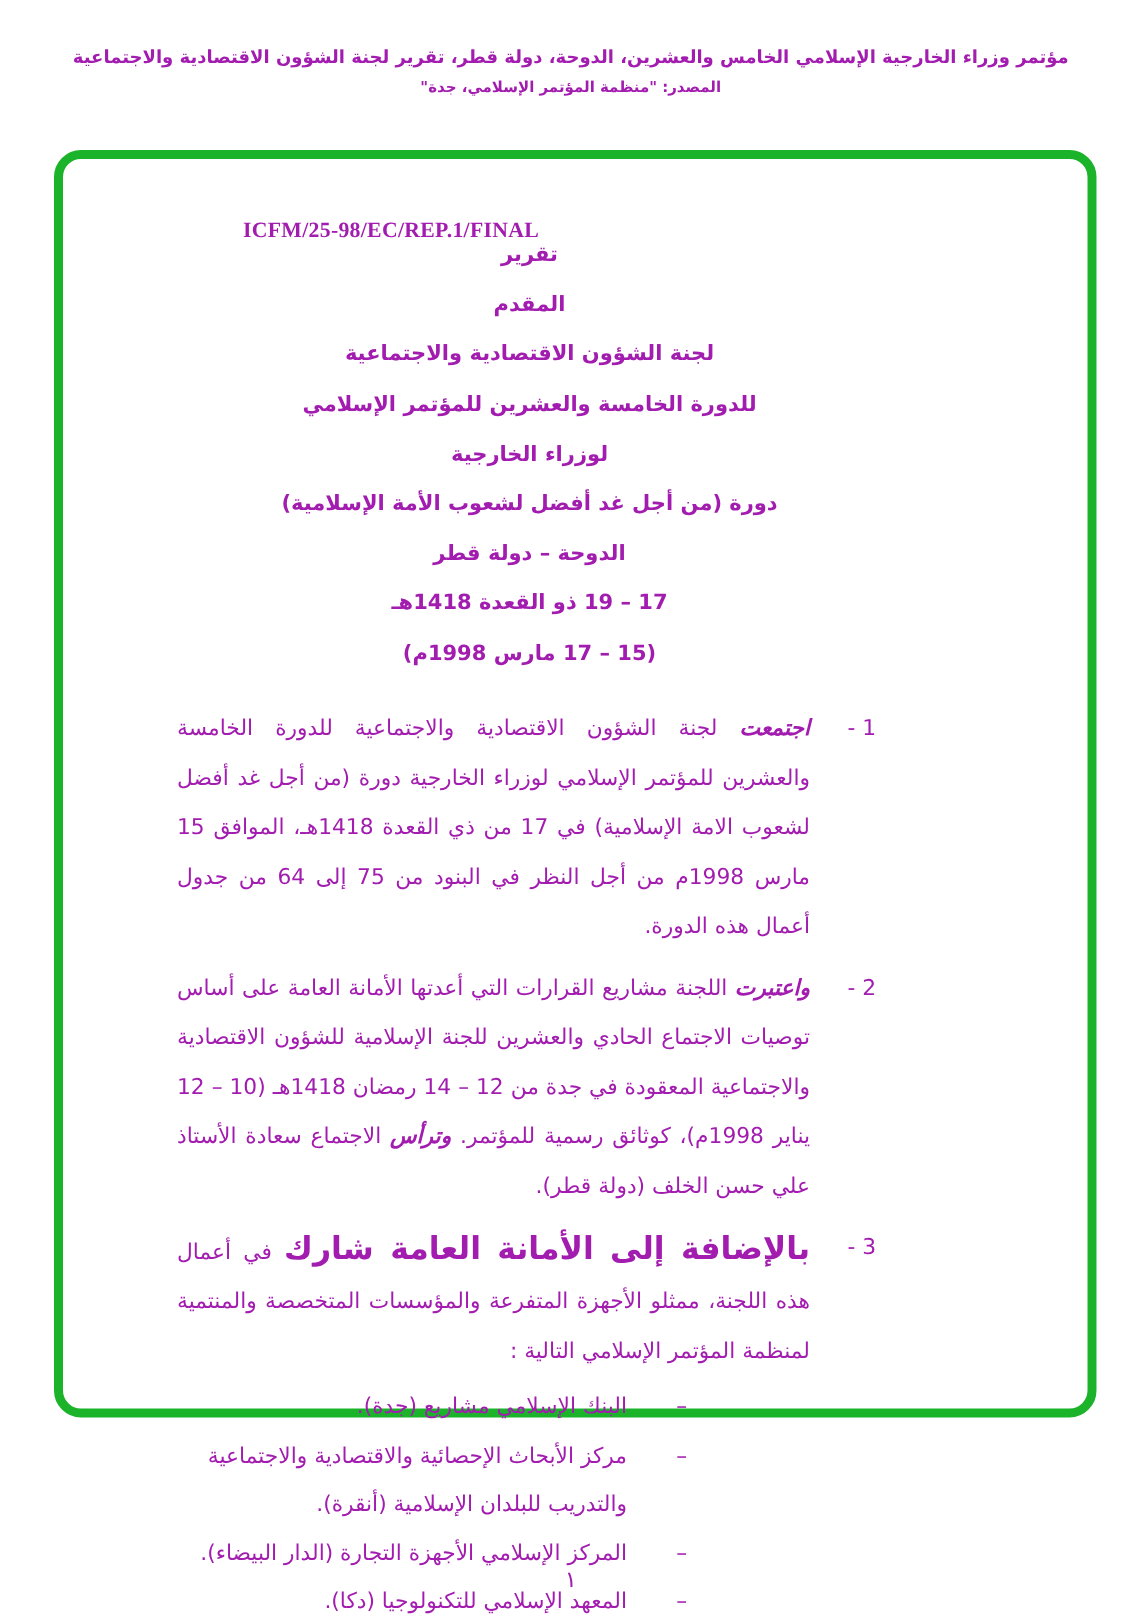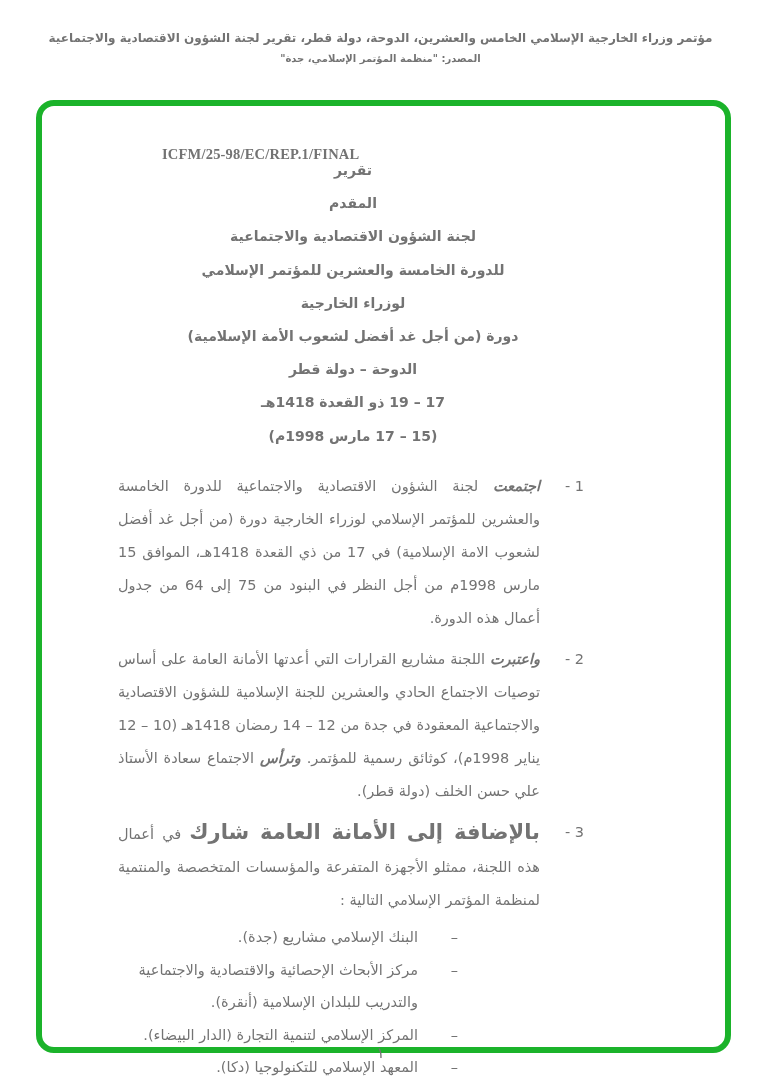--- a/index.html
+++ b/index.html
@@ -2,40 +2,40 @@
 <html lang="ar"><head>
 <meta charset="utf-8">
 <style>
   * { box-sizing: border-box; margin: 0; padding: 0; }
   html, body { background: #ffffff; }
   .page {
     position: relative;
     width: 761px;
     height: 1080px;
     background: #ffffff;
-    color: #737373;
+    color: #a21caf;
     font-family: "DejaVu Sans", sans-serif;
     overflow: hidden;
   }
   
   .hdr {
     position: absolute;
     top: 31px; left: 0; width: 100%;
     text-align: center;
     direction: rtl;
     font-weight: bold;
   }
   .hdr-l1 { font-size: 12px; letter-spacing: 0px; }
   .hdr-l2 { font-size: 10px; margin-top: 8px; }
 
   
   .frame {
     position: absolute;
     left: 36px; top: 100px;
-    width: 695px; height: 953px;
+    width: 695px; height: 845px;
     border: 6px solid #1bb32a;
     border-radius: 18px;
     background: #ffffff;
   }
 
   
   .ref {
     position: absolute;
     left: 120px; top: 40px;
     direction: ltr;
@@ -147,21 +147,21 @@
         <div class="list-item">
           <div class="li-dash">–</div>
           <div class="li-text">البنك الإسلامي مشاريع (جدة).</div>
         </div>
         <div class="list-item">
           <div class="li-dash">–</div>
           <div class="li-text">مركز الأبحاث الإحصائية والاقتصادية والاجتماعية والتدريب للبلدان الإسلامية (أنقرة).</div>
         </div>
         <div class="list-item">
           <div class="li-dash">–</div>
-          <div class="li-text">المركز الإسلامي لتنمية التجارة (الدار البيضاء).</div>
+          <div class="li-text">المركز الإسلامي الأجهزة التجارة (الدار البيضاء).</div>
         </div>
         <div class="list-item">
           <div class="li-dash">–</div>
           <div class="li-text">المعهد الإسلامي للتكنولوجيا (دكا).</div>
         </div>
 
       </div>
 
     </div>
   </div>

